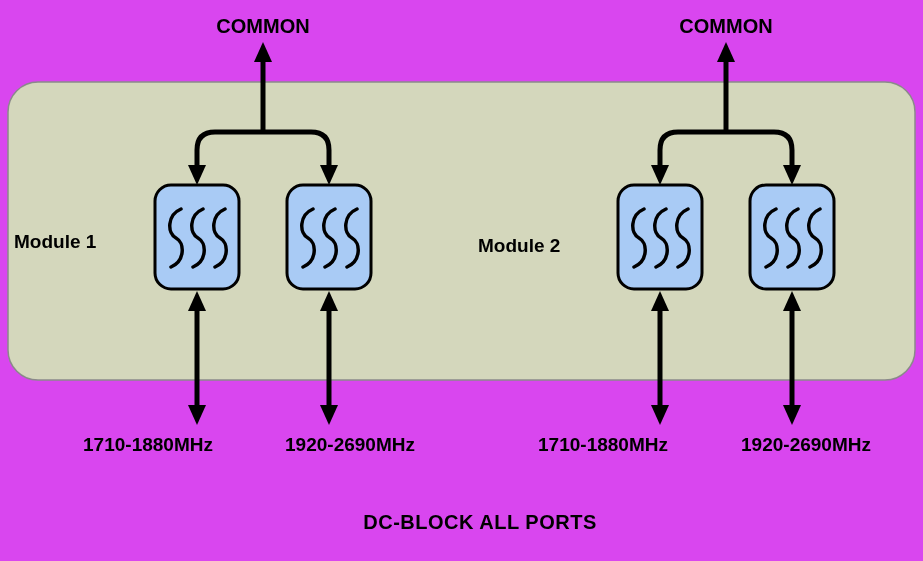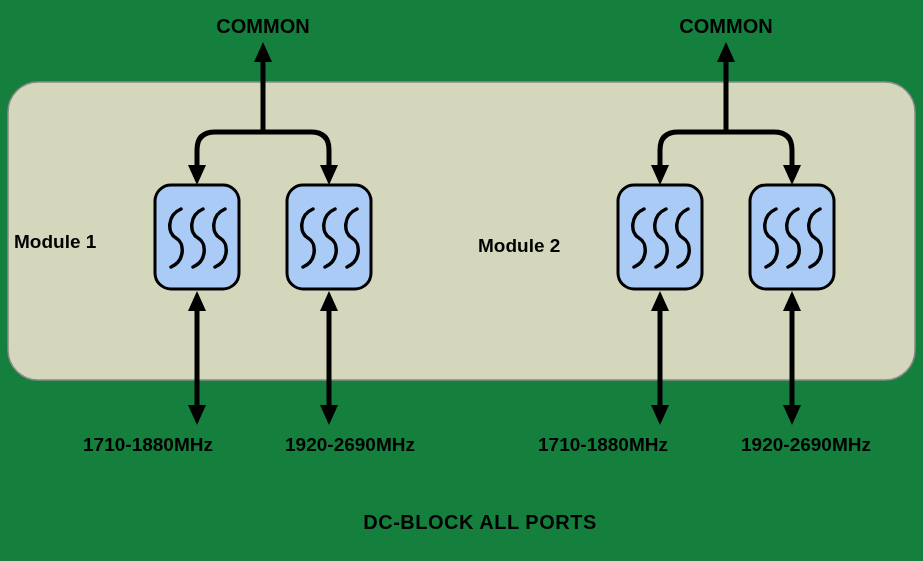--- a/index.html
+++ b/index.html
@@ -4,21 +4,21 @@
 <style>
   html, body {
     margin: 0;
     padding: 0;
     background: #ffffff;
   }
   .stage {
     position: relative;
     width: 923px;
     height: 561px;
-    background: #15803d;
+    background: #d946ef;
     overflow: hidden;
   }
   svg {
     display: block;
   }
   text {
     font-family: "Liberation Sans", sans-serif;
     font-weight: bold;
     fill: #000000;
   }

